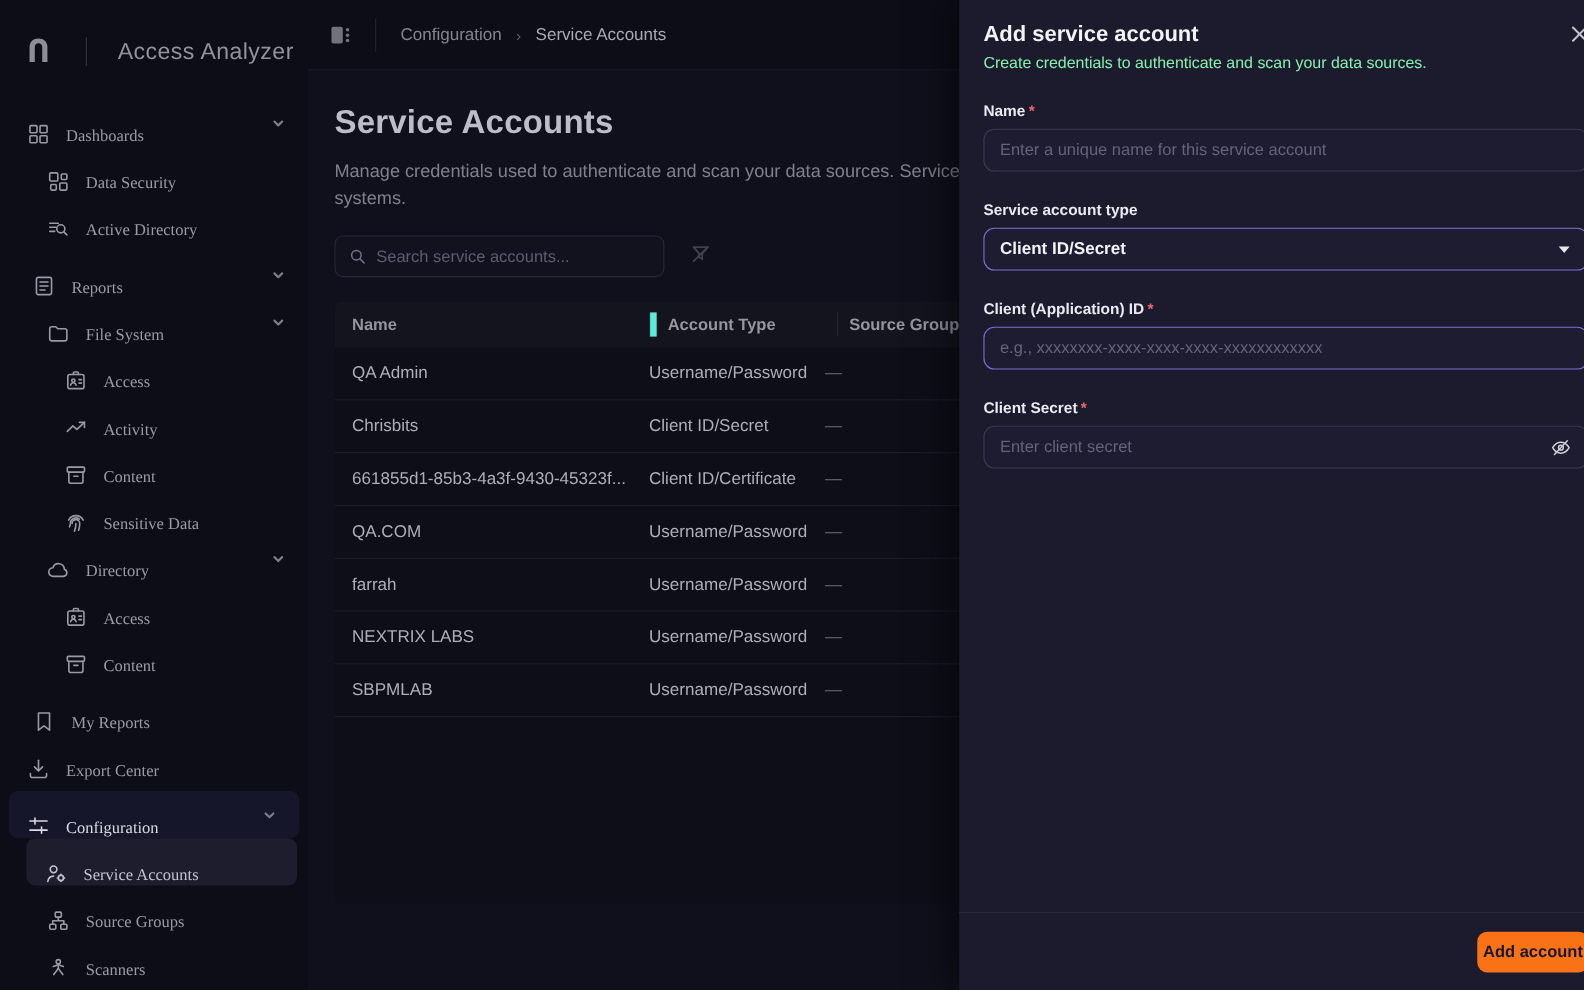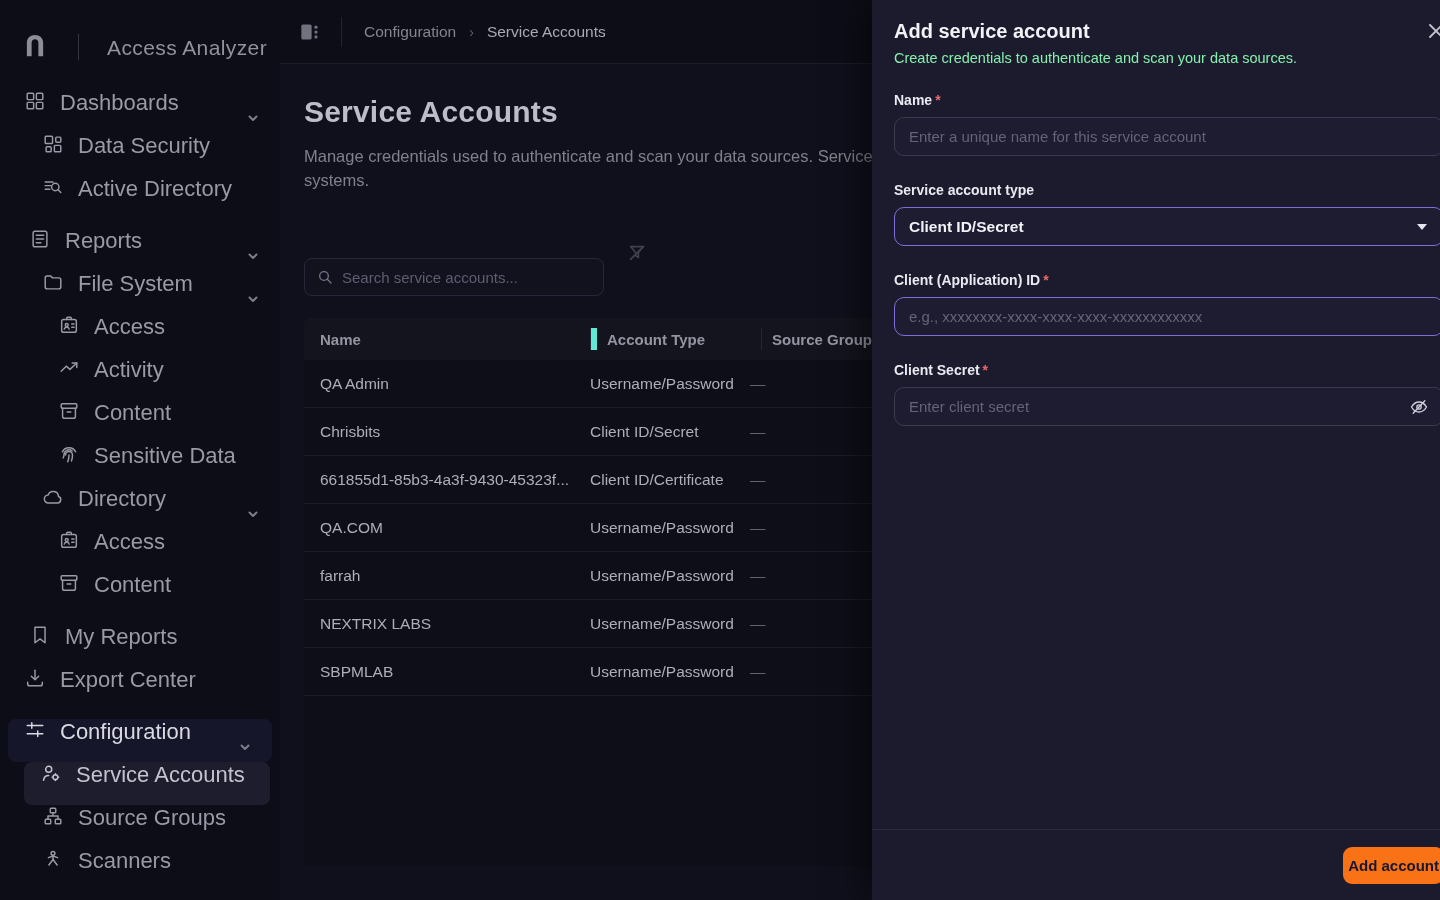--- a/index.html
+++ b/index.html
@@ -15,22 +15,22 @@
     position:absolute; left:0; top:0; width:280px; height:900px;
     background:#0d0d18; z-index:2;
   }
   .logo-row { display:flex; align-items:flex-end; gap:28px; padding:30px 0 0 20px; }
   .logo-mark { width:30px; height:30px; flex:0 0 auto; }
   .logo-divider { width:1px; height:26px; background:#34343f; }
   .logo-text { font-size:21px; color:#92929d; letter-spacing:.4px; font-weight:400; white-space:nowrap; }
 
   .nav { margin-top:30px; }
   .nav-item {
-    display:flex; align-items:flex-start; height:43px; position:relative;
-    color:#9a9aa6; font-size:22px; cursor:pointer; border-radius:8px;
+    display:flex; align-items:flex-end; height:43px; position:relative;
+    color:#9a9aa6; font-size:15px; cursor:pointer; border-radius:8px;font-family:Liberation Serif, serif;
   }
   .nav-item .nav-icon { width:22px; height:22px; flex:0 0 auto; margin-right:14px; }
   .nav-item .nav-icon svg { width:22px; height:22px; display:block; stroke:currentColor; fill:none; stroke-width:1.6; stroke-linecap:round; stroke-linejoin:round; }
   .nav-item.lvl0 { padding-left:24px; }
   .nav-item.lvl1 { padding-left:42px; }
   .nav-item.lvl2 { padding-left:58px; }
   .nav-item .chev { position:absolute; right:20px; top:50%; transform:translateY(-50%); width:14px; height:14px; color:#7d7d8a; }
   .nav-item .chev svg { width:14px; height:14px; stroke:currentColor; fill:none; stroke-width:2; stroke-linecap:round; stroke-linejoin:round; }
   .nav-item.gap { margin-top:9px;padding-left:29px; }
   .nav-item.highlight { background:#16162a; margin-left:8px; margin-right:8px; padding-left:16px; color:#d9d9e3; }
@@ -50,21 +50,21 @@
 
   
   .main { position:absolute; left:280px; top:65px; width:1160px; height:835px; background:#10101c; }
   .content { padding:30px 24px 0 24px; }
   .page-title { font-size:30px; font-weight:700; color:#bdbdca; letter-spacing:.2px; }
   .page-desc { margin-top:15px; font-size:16.5px; color:#80808c; line-height:24px; white-space:nowrap; }
 
   .toolbar-row { margin-top:22px; display:flex; align-items:center; }
   .search-box {
     width:300px; height:38px; background:#12121f; border:1px solid #27273a;
-    border-radius:8px; display:flex; align-items:center; padding:0 12px; gap:9px;margin-top:44px;
+    border-radius:8px; display:flex; align-items:center; padding:0 12px; gap:9px;
   }
   .search-box svg { width:16px; height:16px; stroke:#73738a; fill:none; stroke-width:2; stroke-linecap:round; flex:0 0 auto; }
   .search-box input {
     background:transparent; border:none; outline:none; color:#c9c9d4;
     font-size:15px; width:100%; font-family:"Liberation Sans", sans-serif;
   }
   .search-box input::placeholder { color:#5d5d70; }
   .filter-btn { margin-left:22px; width:26px; height:26px; cursor:pointer; }
   .filter-btn svg { width:22px; height:22px; stroke:#40404f; fill:none; stroke-width:1.8; stroke-linecap:round; stroke-linejoin:round; }
 

